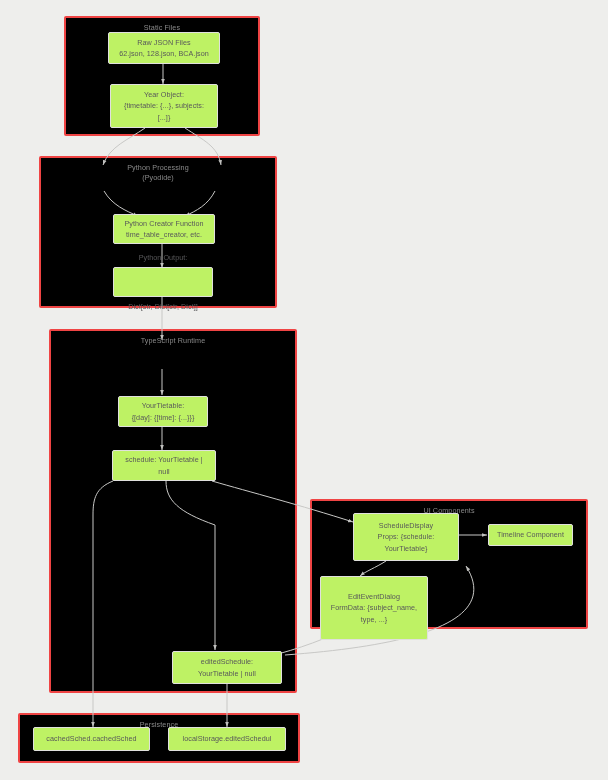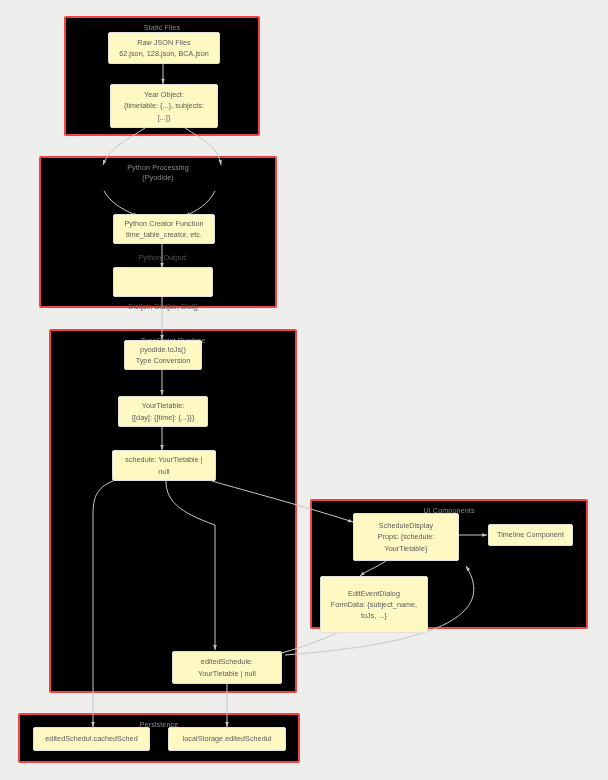--- a/index.html
+++ b/index.html
@@ -42,21 +42,21 @@
     right: 0;
     top: 5px;
     text-align: center;
     font-size: 7.2px;
     color: #8a8a8a;
     line-height: 1.35;
     letter-spacing: 0.1px;
   }
   .node {
     position: absolute;
-    background: #fef9c3;
+    background: #bef264;
     border: 1px solid #e0e0dd;
     border-radius: 2px;
     box-sizing: border-box;
     display: flex;
     flex-direction: column;
     align-items: center;
     justify-content: center;
     text-align: center;
     color: #58585a;
     font-size: 7.2px;
@@ -157,24 +157,20 @@
   <div class="node" style="left:113px; top:214px; width:102px; height:30px;">
     <span class="line">Python Creator Function</span>
     <span class="line">time_table_creator, etc.</span>
   </div>
 
   <div class="node" style="left:113px; top:267px; width:100px; height:30px;gap:38px;">
     <span class="line">Python Output:</span>
     <span class="line">Dict[str, Dict[str, Dict]]</span>
   </div>
 
-  <div class="node" style="left:124px; top:340px; width:78px; height:30px;">
-    <span class="line">pyodide.toJs()</span>
-    <span class="line">Type Conversion</span>
-  </div>
 
   <div class="node" style="left:118px; top:396px; width:90px; height:31px;">
     <span class="line">YourTietable:</span>
     <span class="line">{[day]: {[time]: {...}}}</span>
   </div>
 
   <div class="node" style="left:112px; top:450px; width:104px; height:31px;">
     <span class="line">schedule: YourTietable |</span>
     <span class="line">null</span>
   </div>
@@ -182,32 +178,32 @@
   <div class="node" style="left:353px; top:513px; width:106px; height:48px;">
     <span class="line">ScheduleDisplay</span>
     <span class="line">Props: {schedule:</span>
     <span class="line">YourTietable}</span>
   </div>
 
   <div class="node" style="left:488px; top:524px; width:85px; height:22px;">
     <span class="line">Timeline Component</span>
   </div>
 
-  <div class="node" style="left:320px; top:576px; width:108px; height:57px;">
+  <div class="node" style="left:320px; top:576px; width:108px; height:64px;">
     <span class="line">EditEventDialog</span>
     <span class="line">FormData: {subject_name,</span>
-    <span class="line">toJs, ...}</span>
+    <span class="line">type, ...}</span>
   </div>
 
   <div class="node" style="left:172px; top:651px; width:110px; height:33px;">
     <span class="line">editedSchedule:</span>
     <span class="line">YourTietable | null</span>
   </div>
 
   <div class="node" style="left:33px; top:727px; width:117px; height:24px;">
-    <span class="line">editedSchedul.cachedSched</span>
+    <span class="line">cachedSched.cachedSched</span>
   </div>
 
   <div class="node" style="left:168px; top:727px; width:118px; height:24px;">
     <span class="line">localStorage.editedSchedul</span>
   </div>
 
 </div>
 
 </body></html>

